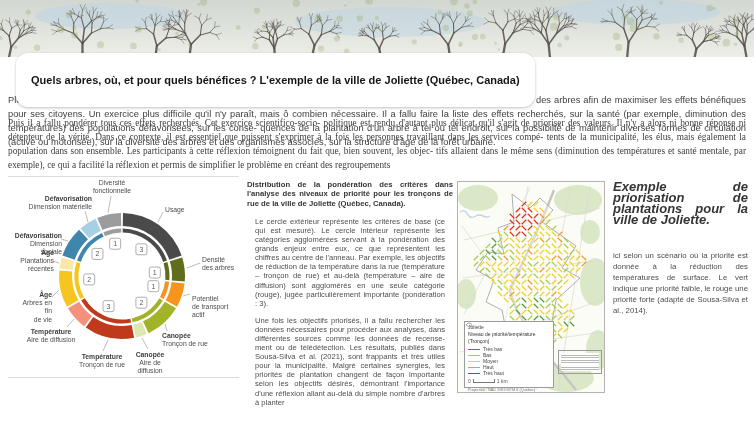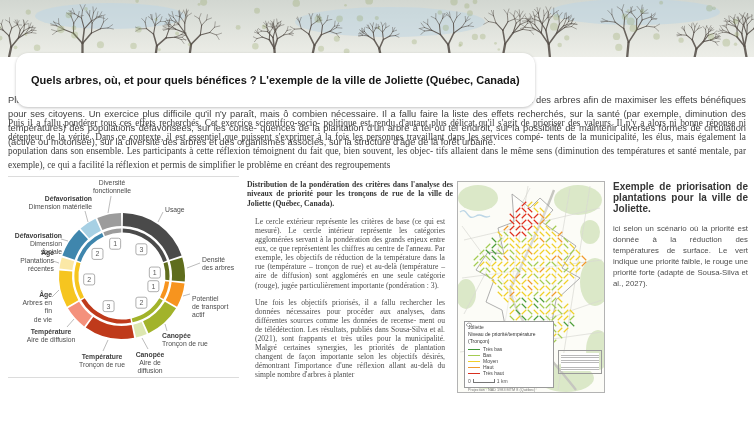--- a/index.html
+++ b/index.html
@@ -17,21 +17,21 @@
   
   .figure{position:absolute;left:8px;top:176px;width:231px;height:200px;
         border-top:1px solid #dcdcdc;border-bottom:1px solid #dcdcdc;}
   .dlab{position:absolute;font-size:6.8px;line-height:8.2px;color:#4c4c4c;}
   .dlab .ln{display:block;}
   .dlab b{font-weight:bold;color:#3d3d3d;}
   .ta-c{text-align:center;} .ta-r{text-align:right;} .ta-l{text-align:left;}
   #donut-svg{position:absolute;left:0;top:0;}
   
   .midcol{position:absolute;left:247px;top:180px;width:206px;font-size:7.6px;line-height:9.1px;
-        color:#4e4e4e;text-align:justify;font-family:Liberation Serif, serif;}
+        color:#4e4e4e;text-align:justify;}
   .midcol h3{margin:0 0 9px 0;font-size:7.7px;line-height:9.3px;color:#353535;text-align:justify;}
   .midcol p{margin:8px;}
   
   .map{position:absolute;left:457px;top:181px;width:148px;height:212px;background:#fcfcf7;
         border:1px solid #b3b3b3;box-sizing:border-box;}
   .map svg{position:absolute;left:0;top:0;}
   .legend{position:absolute;left:6px;top:139px;width:90px;height:67px;background:#fff;
         border:0.5px solid #9a9a9a;font-size:5px;line-height:6.4px;color:#444;padding:2px 3px;
         box-sizing:border-box;z-index:3;}
   .lg-region{display:flex;align-items:center;gap:2px;margin-bottom:1px;}
@@ -41,21 +41,21 @@
   .lg-scale{display:flex;align-items:center;gap:2px;margin-top:2px;color:#555;}
   .lg-scalebar{display:inline-block;width:20px;height:3px;border:0.5px solid #777;border-top:none;}
   .lg-proj{margin-top:2px;font-size:3.8px;color:#777;white-space:nowrap;overflow:hidden;}
   .credits{position:absolute;right:2px;top:168px;width:44px;height:24px;background:#fff;
         border:0.5px solid #9a9a9a;z-index:3;
         background-image:repeating-linear-gradient(#fff 0px,#fff 1.6px,#b9b9b9 1.6px,#b9b9b9 2.4px);
         background-clip:content-box;padding:2px;box-sizing:border-box;}
   
   .rightcol{position:absolute;left:613px;top:181px;width:135px;font-size:7.8px;line-height:10.9px;
         color:#4e4e4e;text-align:justify;}
-  .rightcol h3{margin:0 0 10px 0;font-size:10px;line-height:11px;color:#353535;text-align:justify;}
+  .rightcol h3{margin:0 0 26px 0;font-size:13px;line-height:11px;color:#353535;text-align:justify;font-style:italic;}
   .rightcol p{margin:0;}
 </style>
 </head>
 <body>
 
 <div class="page">
 
   <div class="hero">
     <svg id="hero-svg" width="754" height="57">
       <defs>
@@ -1222,16 +1222,16 @@
         <span class="lg-scalebar"></span>
         <span>1 km</span>
       </div>
       <div class="lg-proj">Projection : NAD 1983 MTM 8 (Québec)</div>
     </div>
     <div class="credits"></div>
   </div>
 
   <div class="rightcol">
     <h3>Exemple de priorisation de plantations pour la ville de Joliette.</h3>
-    <p>ici selon un scénario où la priorité est donnée à la réduction des températures de surface. Le vert indique une priorité faible, le rouge une priorité forte (adapté de Sousa-Silva et al., 2027).</p>
+    <p>ici selon un scénario où la priorité est donnée à la réduction des températures de surface. Le vert indique une priorité faible, le rouge une priorité forte (adapté de Sousa-Silva et al., 2014).</p>
   </div>
 
 </div>
 
 </body></html>

